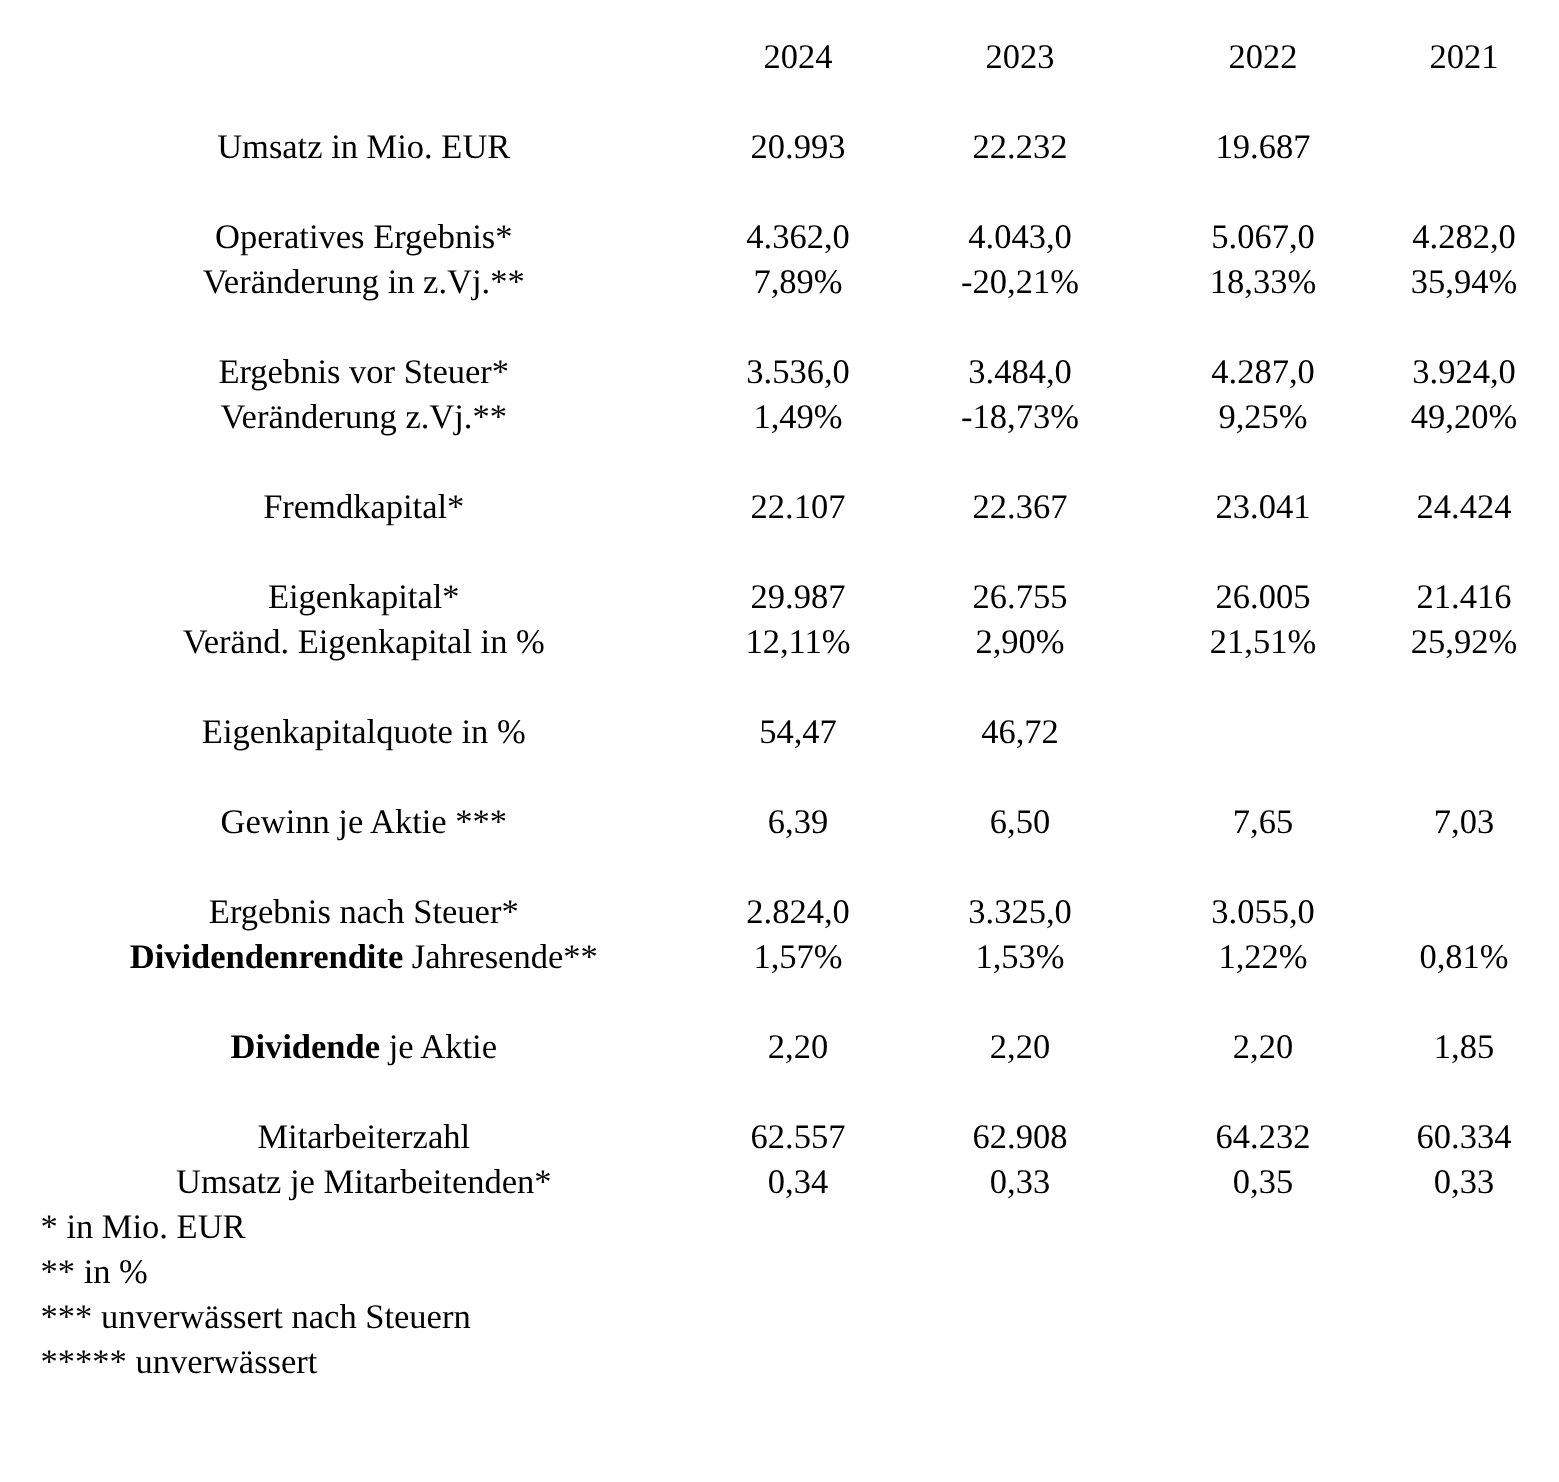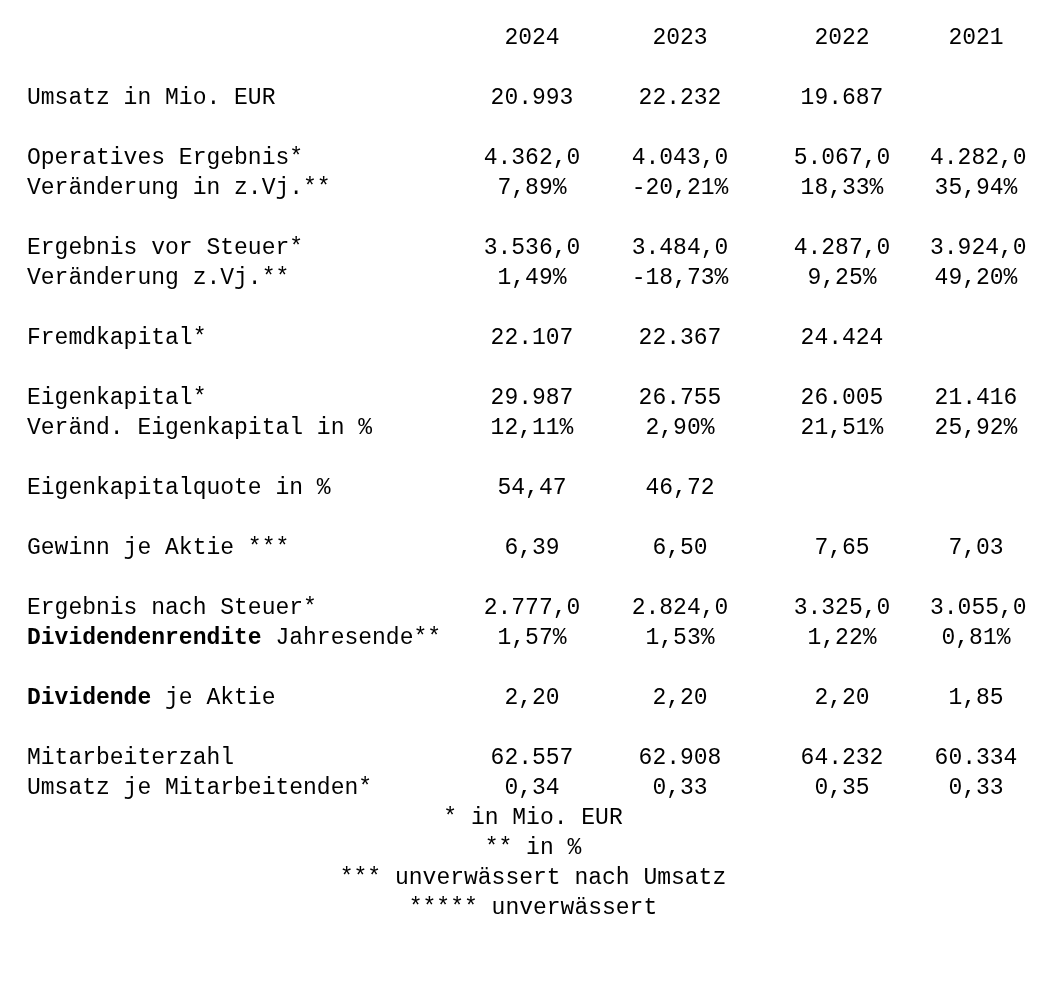--- a/index.html
+++ b/index.html
@@ -11,49 +11,48 @@
     height: 988px;
     background: #ffffff;
     color: #000000;
     overflow: hidden;
   }
   .doc {
     box-sizing: border-box;
     width: 1039px;
     height: 840px;
     padding: 23px 0 12px 27px;
-    font-family: Liberation Mono, monospace;
+    font-family: Liberation Serif, serif;
     font-size: 23px;
     line-height: 30px;
   }
   .row {
     display: grid;
     grid-template-columns: 431px 148px 148px 176px 92px;
     height: 30px;
   }
   .cell {
     white-space: nowrap;
     overflow: visible;
   }
   .cell.label {
-    text-align: left;
+    text-align: center;
   }
   .cell.val {
     text-align: center;
   }
   .b {
     font-weight: bold;
   }
   .group {
     margin-top: 30px;
   }
   .footnote {
     height: 30px;
     white-space: nowrap;
-    text-align: center;
   }
 </style>
 </head>
 <body style="background: rgb(255, 255, 255); color: rgb(0, 0, 0);">
 
 <div class="doc">
 
   <div class="row">
     <div class="cell label"></div>
     <div class="cell val">2024</div>
@@ -101,20 +100,21 @@
     <div class="cell val">-18,73%</div>
     <div class="cell val">9,25%</div>
     <div class="cell val">49,20%</div>
   </div>
       </div>
       <div class="group">
         <div class="row">
     <div class="cell label"><span class="b"></span><span>Fremdkapital*</span></div>
     <div class="cell val">22.107</div>
     <div class="cell val">22.367</div>
+    <div class="cell val">23.041</div>
     <div class="cell val">24.424</div>
   </div>
       </div>
       <div class="group">
         <div class="row">
     <div class="cell label"><span class="b"></span><span>Eigenkapital*</span></div>
     <div class="cell val">29.987</div>
     <div class="cell val">26.755</div>
     <div class="cell val">26.005</div>
     <div class="cell val">21.416</div>
@@ -139,21 +139,20 @@
     <div class="cell label"><span class="b"></span><span>Gewinn je Aktie ***</span></div>
     <div class="cell val">6,39</div>
     <div class="cell val">6,50</div>
     <div class="cell val">7,65</div>
     <div class="cell val">7,03</div>
   </div>
       </div>
       <div class="group">
         <div class="row">
     <div class="cell label"><span class="b"></span><span>Ergebnis nach Steuer*</span></div>
-    <div class="cell val">2.777,0</div>
     <div class="cell val">2.824,0</div>
     <div class="cell val">3.325,0</div>
     <div class="cell val">3.055,0</div>
   </div>
         <div class="row">
     <div class="cell label"><span class="b">Dividendenrendite</span><span> Jahresende**</span></div>
     <div class="cell val">1,57%</div>
     <div class="cell val">1,53%</div>
     <div class="cell val">1,22%</div>
     <div class="cell val">0,81%</div>
@@ -182,17 +181,17 @@
     <div class="cell val">0,33</div>
     <div class="cell val">0,35</div>
     <div class="cell val">0,33</div>
   </div>
       </div>
     </div>
 
   <div id="footnotes">
       <div class="footnote">* in Mio. EUR</div>
       <div class="footnote">** in %</div>
-      <div class="footnote">*** unverwässert nach Umsatz</div>
+      <div class="footnote">*** unverwässert nach Steuern</div>
       <div class="footnote">***** unverwässert</div>
     </div>
 
 </div>
 
 </body></html>

